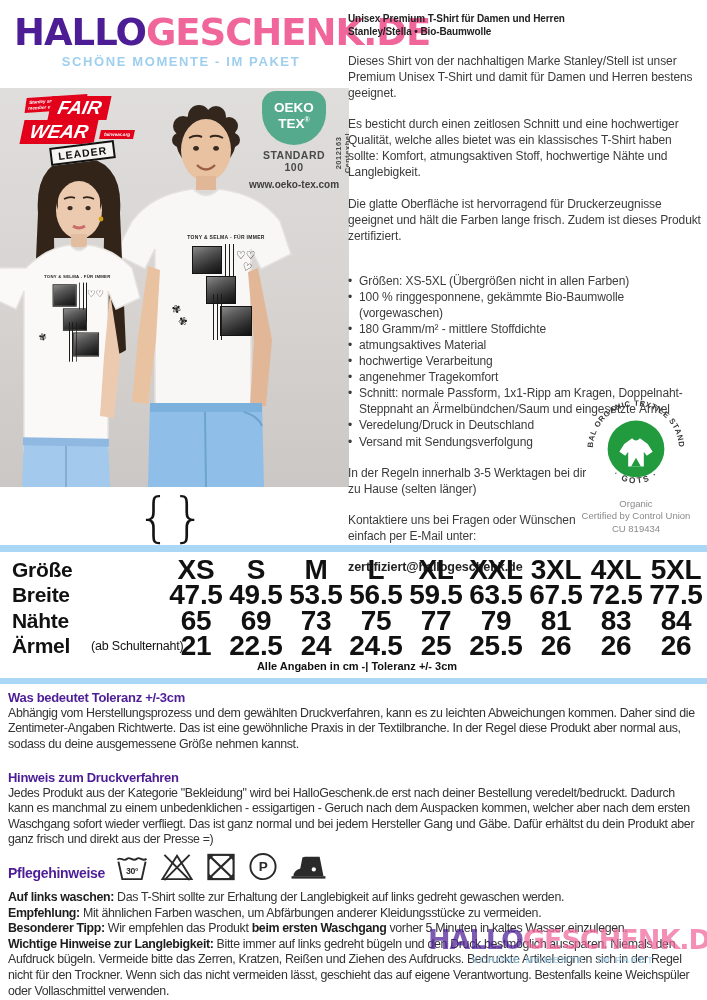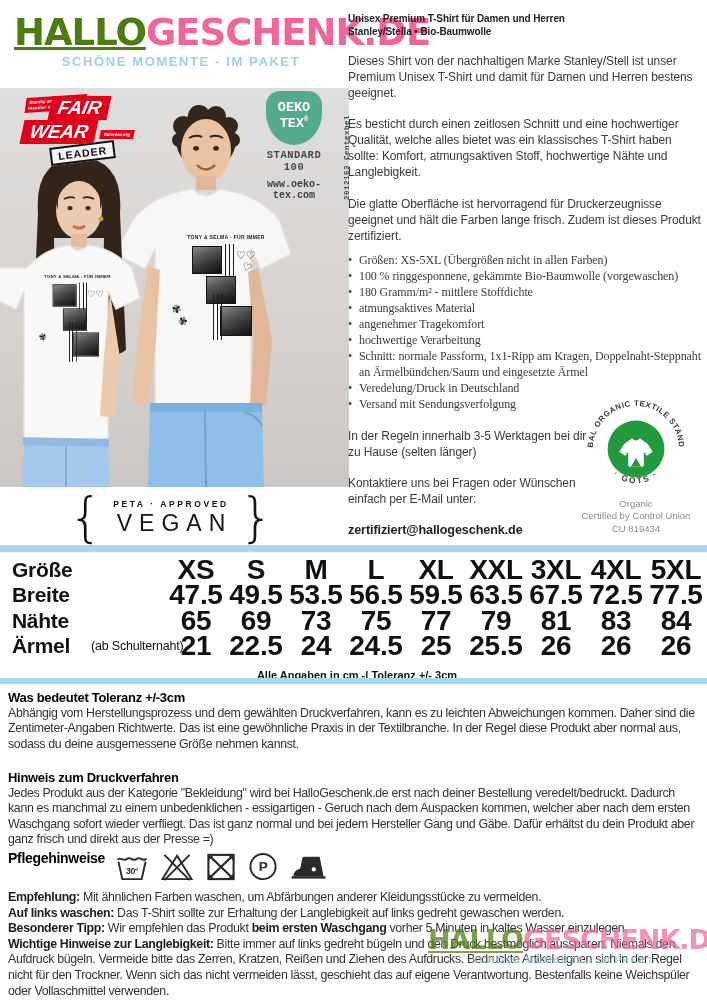--- a/index.html
+++ b/index.html
@@ -3,21 +3,21 @@
 <meta charset="utf-8">
 <style>
   * { margin:0; padding:0; box-sizing:border-box; }
   html,body { background:#fff; }
   body { font-family:"Liberation Sans", sans-serif; color:#2e2e2e; }
   #app { position:relative; width:707px; height:1000px; background:#ffffff; overflow:hidden; }
 
   
   .logo { position:absolute; left:14px; top:14px; width:334px; text-align:center; }
   .logo-main { font-size:37px; font-weight:800; letter-spacing:-1px; line-height:1; font-family:"DejaVu Sans", sans-serif; }
-  .logo-blue { color:#4d7c0f;text-decoration:underline; }
+  .logo-blue { color:#4c1d95; }
   .logo-pink { color:#f0659a; }
   .logo-tag { margin-top:3px; font-size:13px; font-weight:800; letter-spacing:1.6px; color:#9fcfee; }
 
   
   .photo { position:absolute; left:0; top:88px; width:349px; height:399px;
            background:linear-gradient(180deg,#e0dedc 0%,#d6d3d1 55%,#cac7c5 100%); overflow:hidden; }
 
   
   .fairwear { position:absolute; left:10px; top:6px; width:120px; height:72px; }
   .fw-note { position:absolute; left:16px; top:2px; width:60px; background:#e2001a; color:#fff;
@@ -26,21 +26,21 @@
              font-size:19px; line-height:1; padding:2px 8px 3px; transform:skew(-12deg); }
   .fw-1 { left:40px; top:2px; }
   .fw-2 { left:12px; top:26px; }
   .fw-site { position:absolute; left:90px; top:36px; background:#e2001a; color:#fff; font-size:4.6px;
              font-weight:700; padding:2px 4px; transform:skew(-12deg); }
   .fw-leader { position:absolute; left:40px; top:50px; background:#f5f4f2; border:2px solid #111;
                color:#111; font-weight:800; font-size:10.5px; letter-spacing:1px; padding:1px 6px;
                transform:rotate(-7deg); }
 
   
-  .oekotex { position:absolute; left:248px; top:3px; width:92px; text-align:center;font-family:Liberation Mono, monospace; }
+  .oekotex { position:absolute; left:248px; top:3px; width:92px; text-align:center; }
   .ot-blob { display:inline-block; background:#55a98c; color:#fff; font-weight:800; font-size:13.5px;
              line-height:1.1; padding:10px 12px 14px; border-radius:14px 14px 50% 50% / 14px 14px 60% 60%; }
   .ot-sup { font-size:7px; vertical-align:super; }
   .ot-std { margin-top:4px; font-weight:700; color:#4a4a4a; font-size:10.5px; line-height:1.15; letter-spacing:.5px; }
   .ot-cert { position:absolute; right:-12px; top:24px; writing-mode:vertical-rl; transform:rotate(180deg);
              font-size:7.5px; font-weight:700; color:#4a4a4a; letter-spacing:.5px; line-height:1.2; }
   .ot-url { margin-top:6px; font-weight:700; color:#3f3f3f; font-size:10px; }
 
   
   .people { position:absolute; left:0; top:0; width:349px; height:399px; }
@@ -63,49 +63,49 @@
   .brace { font-size:54px; font-weight:300; line-height:50px; font-family:"DejaVu Sans", sans-serif; }
   .vegan-mid { text-align:center; margin:0 7px; }
   .vegan-l1 { font-size:8.5px; font-weight:800; letter-spacing:2.6px; }
   .vegan-l2 { font-size:23px; font-weight:500; letter-spacing:7px; margin-top:1px; text-indent:7px; }
 
   
   .info { position:absolute; left:348px; top:12px; width:356px; font-size:12px; line-height:1.34;
           letter-spacing:-0.1px; color:#3b3b3b; }
   .info h1 { font-size:10px; font-weight:700; color:#222; line-height:1.3; }
   .info p { margin-top:15px; }
-  .bullets { list-style:none; margin-top:8px;font-family:Liberation Serif, serif; }
+  .bullets { list-style:none; margin-top:29px; }
   .bullets li { position:relative; padding-left:11px; }
   .bullets li::before { content:"•"; position:absolute; left:0; top:0; }
   .delivery, .contact { margin-top:15px; width:245px; }
   .email { margin-top:15px; font-weight:700; color:#222; font-size:12.6px; }
 
   
   .gots { position:absolute; left:566px; top:400px; width:140px; text-align:center; }
   .gots-sub { margin-top:2px; font-size:9.5px; line-height:1.3; color:#8a8a8a; }
 
   
   .divider { position:absolute; left:0; width:707px; height:7px; background:#a9d7f5; }
   .div1 { top:545px; } .div2 { top:678px; height:6px; }
 
   
   .sizes { position:absolute; left:8px; top:557px; width:698px; }
   .tgrid { display:grid; grid-template-columns:158px repeat(9,60px); }
   .tcell { height:25.5px; display:flex; align-items:center; justify-content:center;
            font-size:28px; font-weight:700; color:#111; letter-spacing:-0.3px; }
   .tlabel { justify-content:flex-start; font-size:21px; padding-left:4px; white-space:nowrap; }
   .tnote { font-size:12.5px; font-weight:400; margin-left:21px; letter-spacing:-0.2px; }
-  .tfoot { margin-top:10px; text-align:center; font-size:11px; font-weight:700; color:#111; }
+  .tfoot { margin-top:1px; text-align:center; font-size:11px; font-weight:700; color:#111; }
 
   
   .sec { position:absolute; left:8px; width:694px; font-size:12.4px; line-height:15.6px;
          letter-spacing:-0.35px; color:#333; }
-  .sec h2 { font-size:13px; font-weight:700; color:#000000; letter-spacing:-0.3px; }
+  .sec h2 { font-size:13px; font-weight:700; color:#4c1d95; letter-spacing:-0.3px; }
   .sec-tol { top:690px; } .sec-print { top:770px; } .sec-care { top:851px; }
-  .care-head { display:flex; align-items:flex-start; gap:9px; margin-bottom:8px; }
+  .care-head { display:flex; align-items:flex-end; gap:9px; margin-bottom:8px; }
   .care-head h2 { font-size:14px; }
   .care-icons { display:flex; gap:9px; align-items:center; }
   .care-icons svg { display:block; }
   .care-line b { color:#1d1d1d; }
 
   
   .watermark { position:absolute; left:428px; top:926px; width:270px; text-align:center;
                pointer-events:none; z-index:5; }
   .wm-main { font-size:27px; font-weight:800; letter-spacing:-1px; line-height:1;
              font-family:"DejaVu Sans", sans-serif; opacity:.72; }
@@ -216,42 +216,38 @@
         <div class="ph" style="left:34px;top:58px;width:30px;height:28px"></div>
         <div class="strip" style="left:29px;top:46px"></div>
         <div class="doodle" style="left:50px;top:8px">♡♡</div>
         <div class="doodle" style="left:-6px;top:58px;transform:rotate(-15deg)">✾</div>
       </div>
     </div>
   </div>
 
   <div class="vegan">
     <span class="brace">{</span>
-    <span class="vegan-mid">
-      <div class="vegan-l1">PETA · APPROVED</div>
-      <div class="vegan-l2">VEGAN</div>
-    </span>
     <span class="brace">}</span>
   </div>
 
   <div class="info">
     <h1>
       <span>Unisex Premium T-Shirt für Damen und Herren</span><br>
       <span>Stanley/Stella • Bio-Baumwolle</span>
     </h1>
     <p>Dieses Shirt von der nachhaltigen Marke Stanley/Stell ist unser Premium Unisex T-Shirt und damit für Damen und Herren bestens geeignet.</p>
     <p>Es besticht durch einen zeitlosen Schnitt und eine hochwertiger Qualität, welche alles bietet was ein klassisches T-Shirt haben sollte: Komfort, atmungsaktiven Stoff, hochwertige Nähte und Langlebigkeit.</p>
     <p>Die glatte Oberfläche ist hervorragend für Druckerzeugnisse geeignet und hält die Farben lange frisch. Zudem ist dieses Produkt zertifiziert.</p>
     <ul class="bullets">
         <li>Größen: XS-5XL (Übergrößen nicht in allen Farben)</li>
         <li>100 % ringgesponnene, gekämmte Bio-Baumwolle (vorgewaschen)</li>
         <li>180 Gramm/m² - mittlere Stoffdichte</li>
         <li>atmungsaktives Material</li>
+        <li>hochwertige Verarbeitung</li>
         <li>angenehmer Tragekomfort</li>
-        <li>hochwertige Verarbeitung</li>
         <li>Schnitt: normale Passform, 1x1-Ripp am Kragen, Doppelnaht-Steppnaht an Ärmelbündchen/Saum und eingesetzte Ärmel</li>
         <li>Veredelung/Druck in Deutschland</li>
         <li>Versand mit Sendungsverfolgung</li>
       </ul>
     <p class="delivery">In der Regeln innerhalb 3-5 Werktagen bei dir zu Hause (selten länger)</p>
     <p class="contact">Kontaktiere uns bei Fragen oder Wünschen einfach per E-Mail unter:</p>
     <p class="email">zertifiziert@hallogeschenk.de</p>
   </div>
 
   <div class="gots">
@@ -360,22 +356,22 @@
           <text x="16" y="21" font-size="14" font-weight="700" fill="#2a2a2a" text-anchor="middle">P</text>
         </svg>
         <svg width="40" height="31" viewBox="0 0 40 32">
           <path d="M5 26 Q5 20 12 18 L14 8 Q14 6 17 6 L32 6 L36 26 Z" fill="#2a2a2a"></path>
           <rect x="3" y="26" width="35" height="2.5" fill="#2a2a2a"></rect>
           <circle cx="26" cy="19" r="2.2" fill="#ffffff"></circle>
         </svg>
       </div>
     </div>
     <div>
+        <p class="care-line"><b>Auf links waschen:</b><span> Das T-Shirt sollte zur Erhaltung der Langlebigkeit auf links gedreht gewaschen werden.</span></p>
         <p class="care-line"><b>Empfehlung:</b><span> Mit ähnlichen Farben waschen, um Abfärbungen anderer Kleidungsstücke zu vermeiden.</span></p>
-        <p class="care-line"><b>Auf links waschen:</b><span> Das T-Shirt sollte zur Erhaltung der Langlebigkeit auf links gedreht gewaschen werden.</span></p>
         <p class="care-line"><b>Besonderer Tipp:</b><span> Wir empfehlen das Produkt </span><b>beim ersten Waschgang</b><span> vorher 5 Minuten in kaltes Wasser einzulegen.</span></p>
         <p class="care-line"><b>Wichtige Hinweise zur Langlebigkeit:</b><span> Bitte immer auf links gedreht bügeln und den Druck bestmöglich aussparen. Niemals den Aufdruck bügeln. Vermeide bitte das Zerren, Kratzen, Reißen und Ziehen des Aufdrucks. Bedruckte Artikel eignen sich in der Regel nicht für den Trockner. Wenn sich das nicht vermeiden lässt, geschieht das auf eigene Verantwortung. Bestenfalls keine Weichspüler oder Vollaschmittel verwenden.</span></p>
       </div>
   </div>
 
   <div class="watermark">
     <div class="wm-main"><span class="logo-blue">HALLO</span><span class="logo-pink">GESCHENK.DE</span></div>
     <div class="wm-tag">SCHÖNE MOMENTE - IM PAKET</div>
   </div>
 

